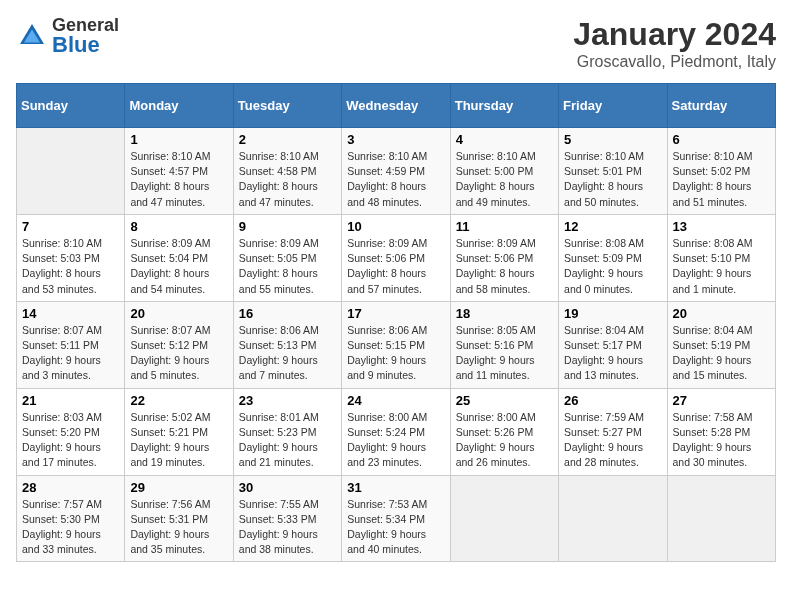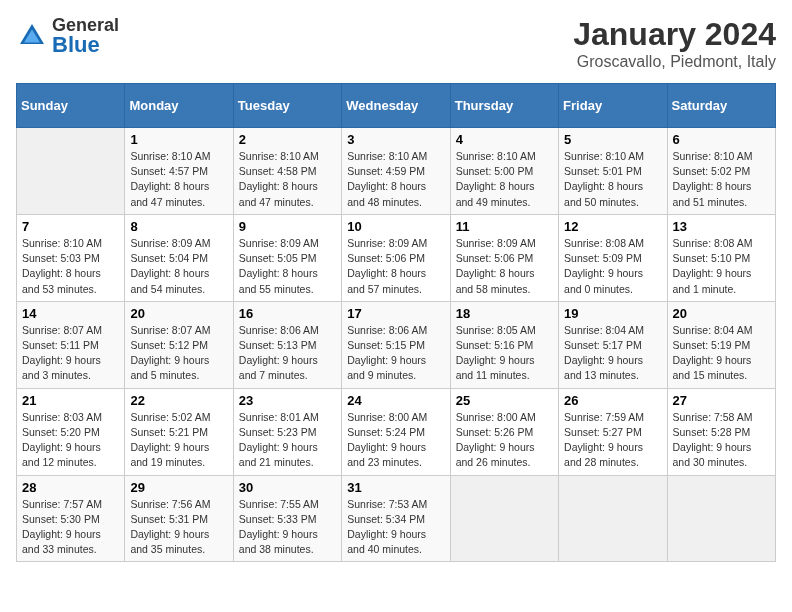--- a/index.html
+++ b/index.html
@@ -293,21 +293,21 @@
           <span>Daylight: 9 hours and 15 minutes.</span>
         </div>
       </td>
       </tr>
       <tr>
         <td>
         <span class="day-number">21</span>
         <div class="day-info">
           <span>Sunrise: 8:03 AM</span><br>
           <span>Sunset: 5:20 PM</span><br>
-          <span>Daylight: 9 hours and 12 minutes.</span>
+          <span>Daylight: 9 hours and 17 minutes.</span>
         </div>
       </td>
         <td>
         <span class="day-number">22</span>
         <div class="day-info">
           <span>Sunrise: 5:02 AM</span><br>
           <span>Sunset: 5:21 PM</span><br>
           <span>Daylight: 9 hours and 19 minutes.</span>
         </div>
       </td>

